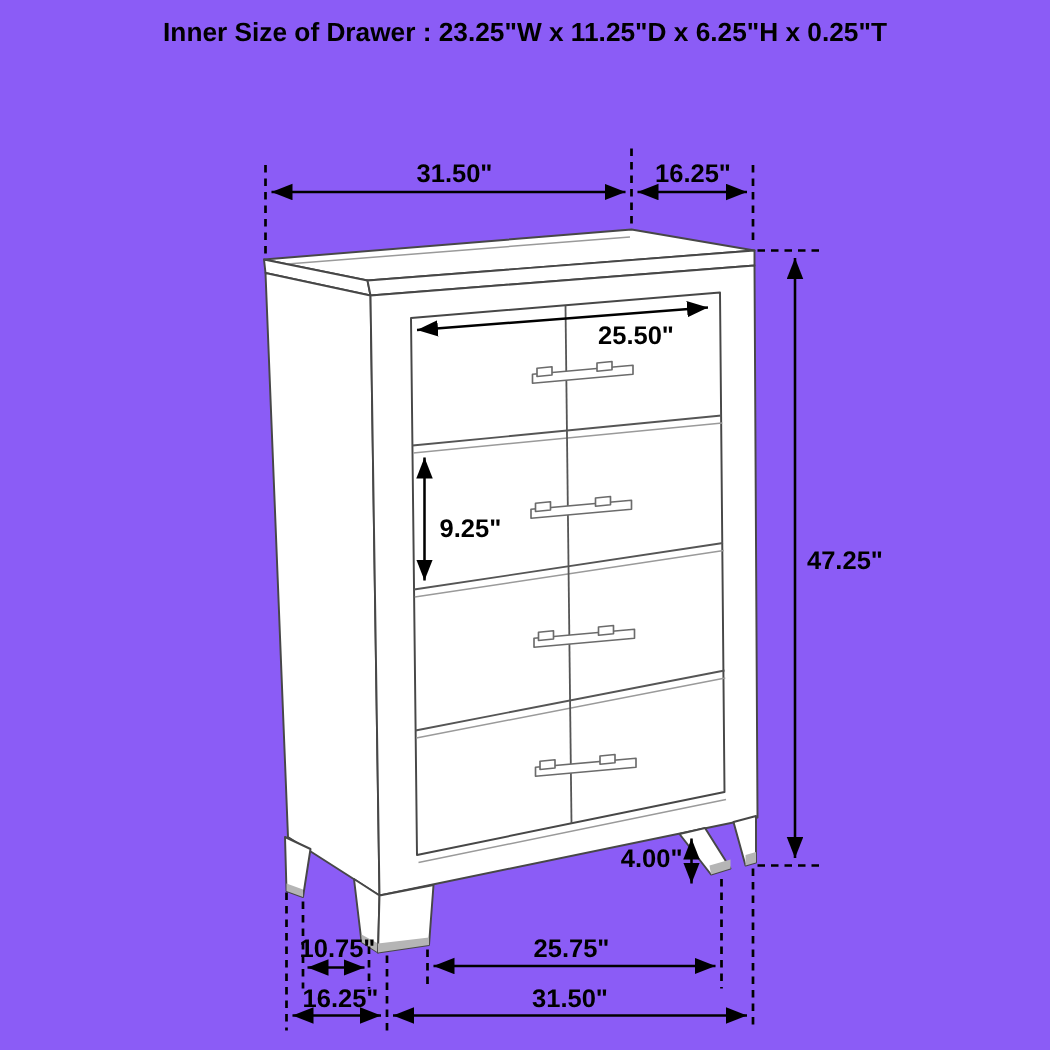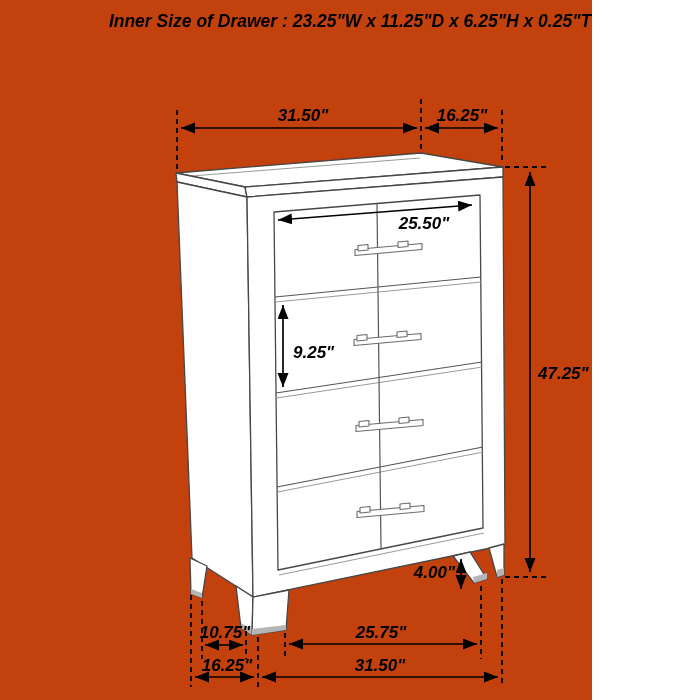--- a/index.html
+++ b/index.html
@@ -1,16 +1,16 @@
 <!DOCTYPE html>
 <html><head>
 <meta charset="utf-8">
 <style>
   html,body{margin:0;padding:0;background:#ffffff;}
-  .stage{position:relative;width:592px;height:700px;background:#c2410c;overflow:hidden;font-style:italic;}
+  .stage{position:relative;width:700px;height:700px;background:#8b5cf6;overflow:hidden;}
   svg{display:block;}
   .dimtxt{font-family:"Liberation Sans","DejaVu Sans",sans-serif;font-weight:bold;font-size:17px;fill:#000;}
   .titletxt{font-family:"Liberation Sans","DejaVu Sans",sans-serif;font-weight:bold;font-size:17.5px;fill:#000;}
   .cab{stroke:#474747;stroke-width:1.3;fill:#ffffff;stroke-linejoin:round;}
   .cabline{stroke:#555555;stroke-width:1.2;fill:none;}
   .lite{stroke:#9a9a9a;stroke-width:1;fill:none;}
   .dline{stroke:#000;stroke-width:1.7;fill:none;}
   .dash{stroke:#000;stroke-width:1.8;fill:none;stroke-dasharray:5 4;}
   .handle{stroke:#6b6b6b;stroke-width:1.1;fill:#ffffff;stroke-linejoin:round;}
 </style>

